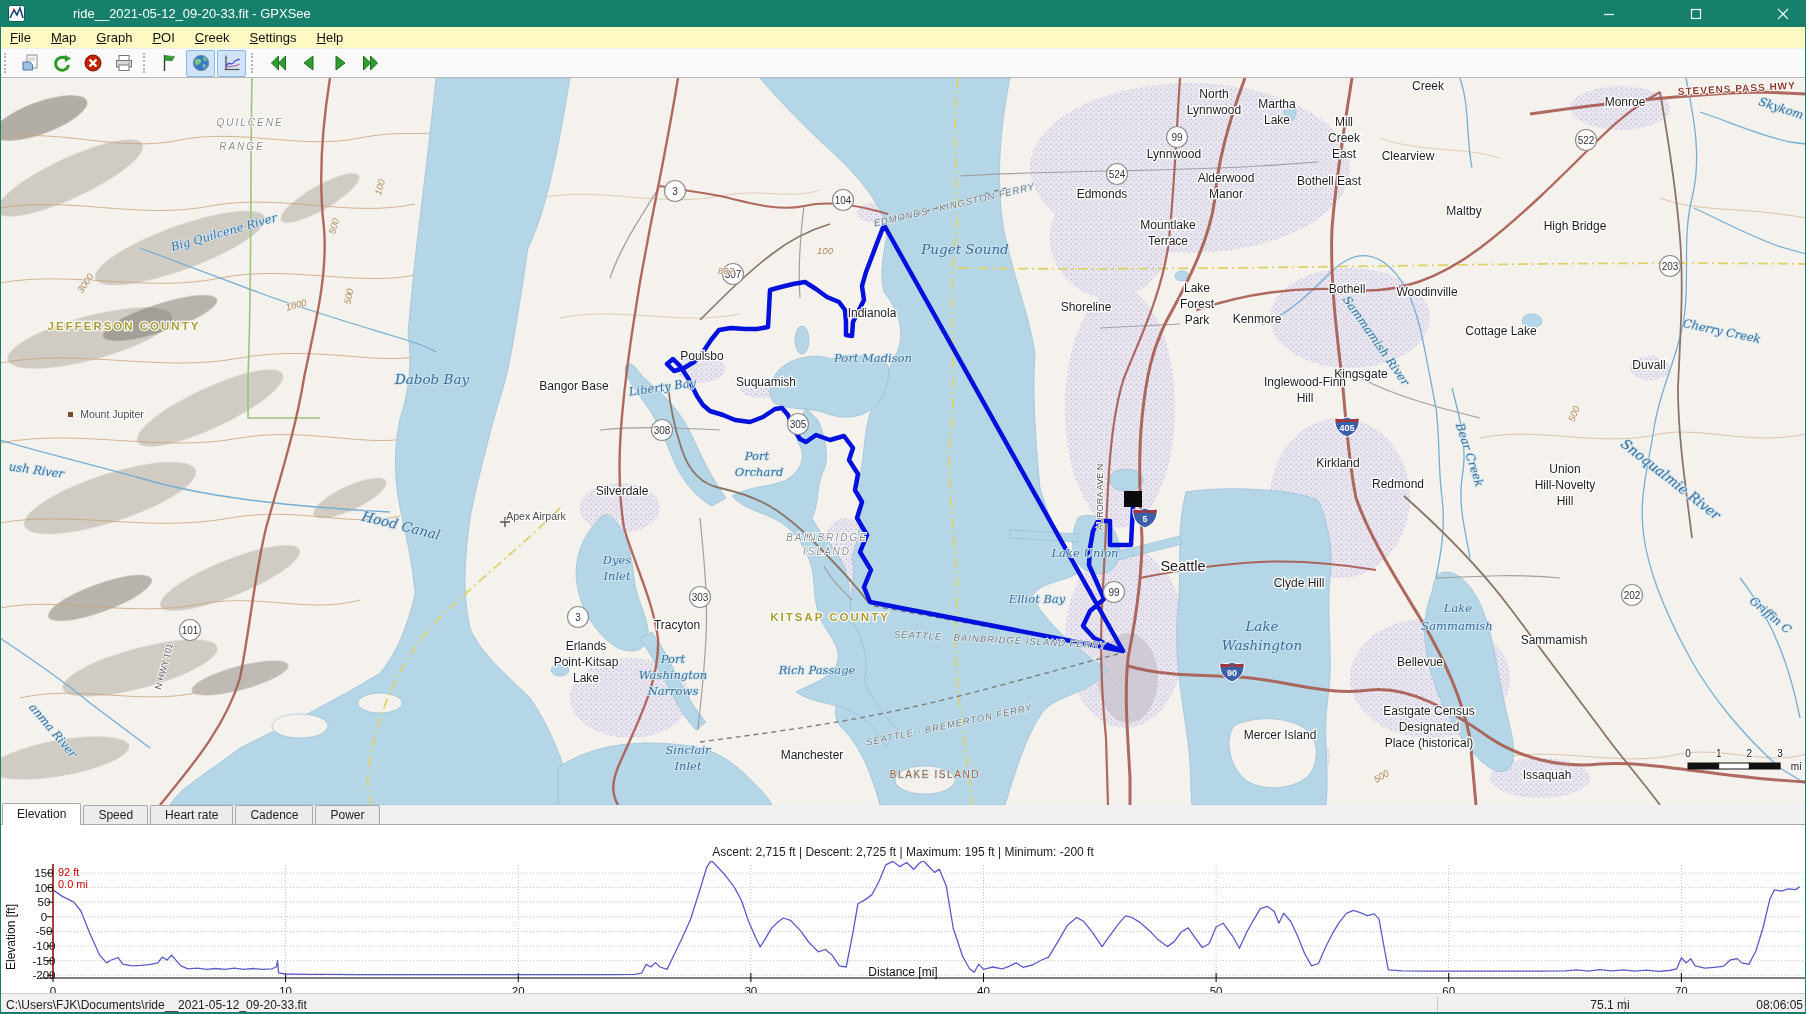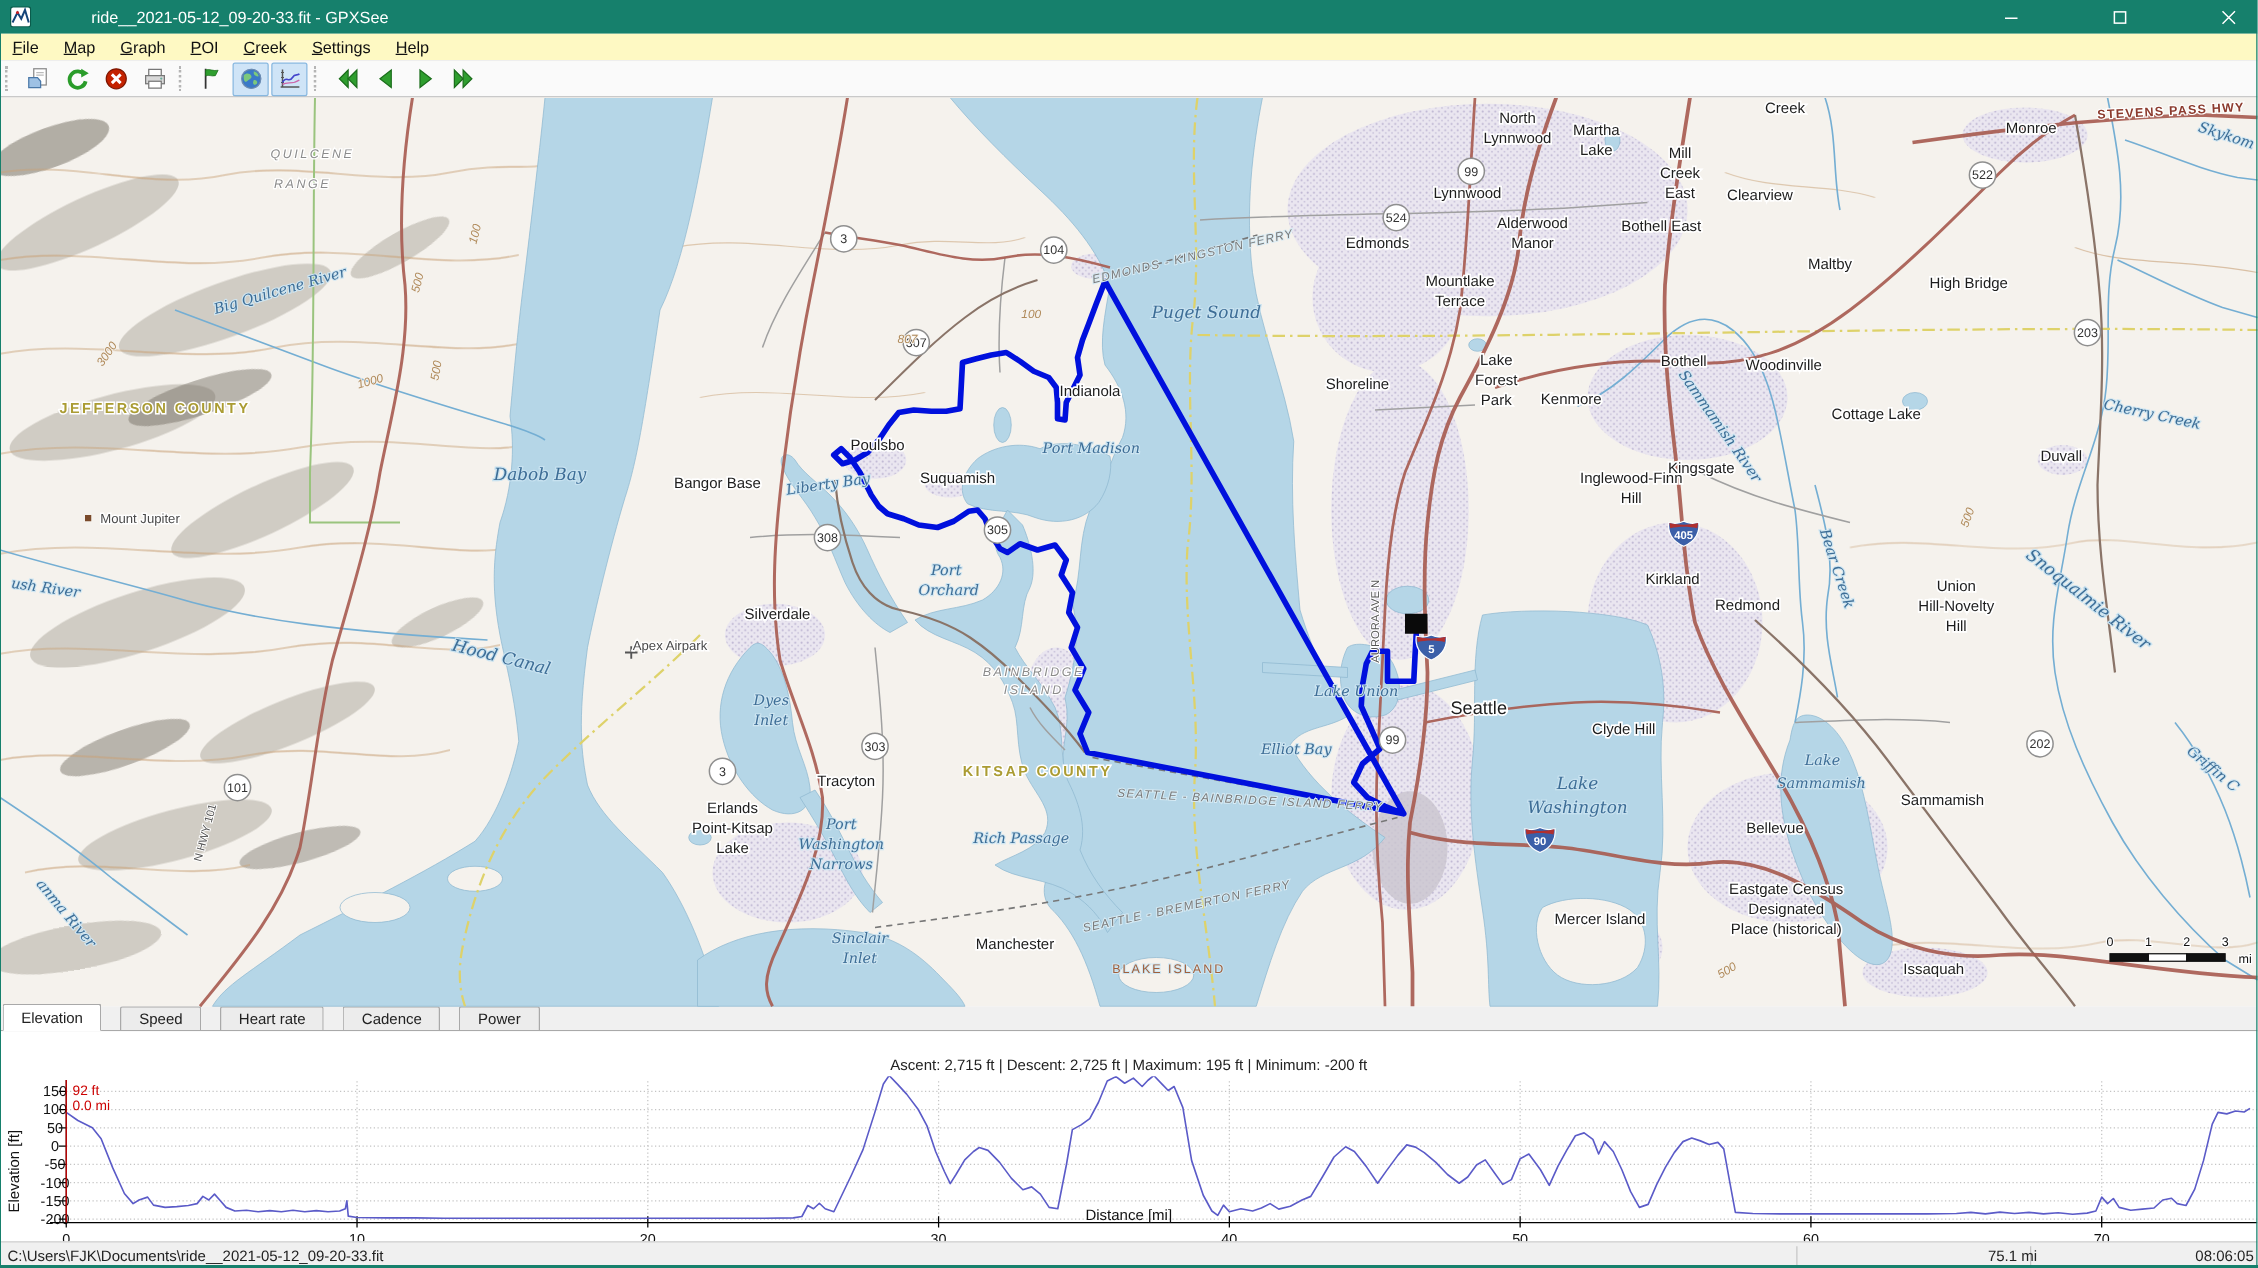--- a/index.html
+++ b/index.html
@@ -35,21 +35,21 @@
   .ml-island{font:10px "Liberation Sans",sans-serif;fill:#a0603c;letter-spacing:1.6px;paint-order:stroke;stroke:#cfe6f2;stroke-width:1.6px;}
   .ml-road{font:bold 10px "Liberation Sans",sans-serif;fill:#8c3b2e;letter-spacing:1px;paint-order:stroke;stroke:#fff;stroke-width:1.8px;}
   .ml-road-sm{font:9px "Liberation Sans",sans-serif;fill:#555;paint-order:stroke;stroke:#fff;stroke-width:1.6px;}
   .ml-contour{font:italic 9.5px "Liberation Sans",sans-serif;fill:#b08a5a;paint-order:stroke;stroke:#f5f2ed;stroke-width:1.4px;}
   .shield-c{fill:#fff;stroke:#8f8f8f;stroke-width:1.2;}
   .shield-ct{font:10px "Liberation Sans",sans-serif;fill:#333;}
   .shield-it{font:bold 9px "Liberation Sans",sans-serif;fill:#fff;}
   .sb-label{font:10px "Liberation Sans",sans-serif;fill:#111;paint-order:stroke;stroke:#fff;stroke-width:2px;}
   
   .tabbar{height:19px;background:#f0f0f0;display:flex;align-items:flex-end;border-bottom:1px solid #a9a9a9;padding-left:2px;}
-  .tab{font-size:12px;color:#222;padding:2px 14px 2px 14px;border:1px solid #a9a9a9;border-bottom:none;background:#ececec;margin-right:15px;border-radius:2px 2px 0 0;height:14px;line-height:14px;}
+  .tab{font-size:12px;color:#222;padding:2px 14px 2px 14px;border:1px solid #a9a9a9;border-bottom:none;background:#ececec;margin-right:2px;border-radius:2px 2px 0 0;height:14px;line-height:14px;}
   .tab.active{background:#fff;height:16px;line-height:16px;position:relative;top:1px;border-bottom:1px solid #fff;}
   .graph-wrap{position:relative;height:168px;background:#fff;}
   .stats{height:16px;text-align:center;font-size:12px;color:#222;padding-top:20px;}
   .ylab{position:absolute;left:4px;top:145px;transform:rotate(-90deg);transform-origin:left top;font-size:12px;color:#111;width:max-content;}
   .xlab{position:absolute;left:53px;width:1700px;bottom:14px;text-align:center;font-size:12px;color:#111;}
   .gtick{font:11.5px "Liberation Sans",sans-serif;fill:#111;}
   .gmark{font:11px "Liberation Sans",sans-serif;fill:#cc0000;text-anchor:start;}
   
   .statusbar{position:relative;height:24px;background:#f0f0f0;border-top:1px solid #d0d0d0;font-size:12px;color:#222;}
   .sb-path{position:absolute;left:6px;top:4px;}

